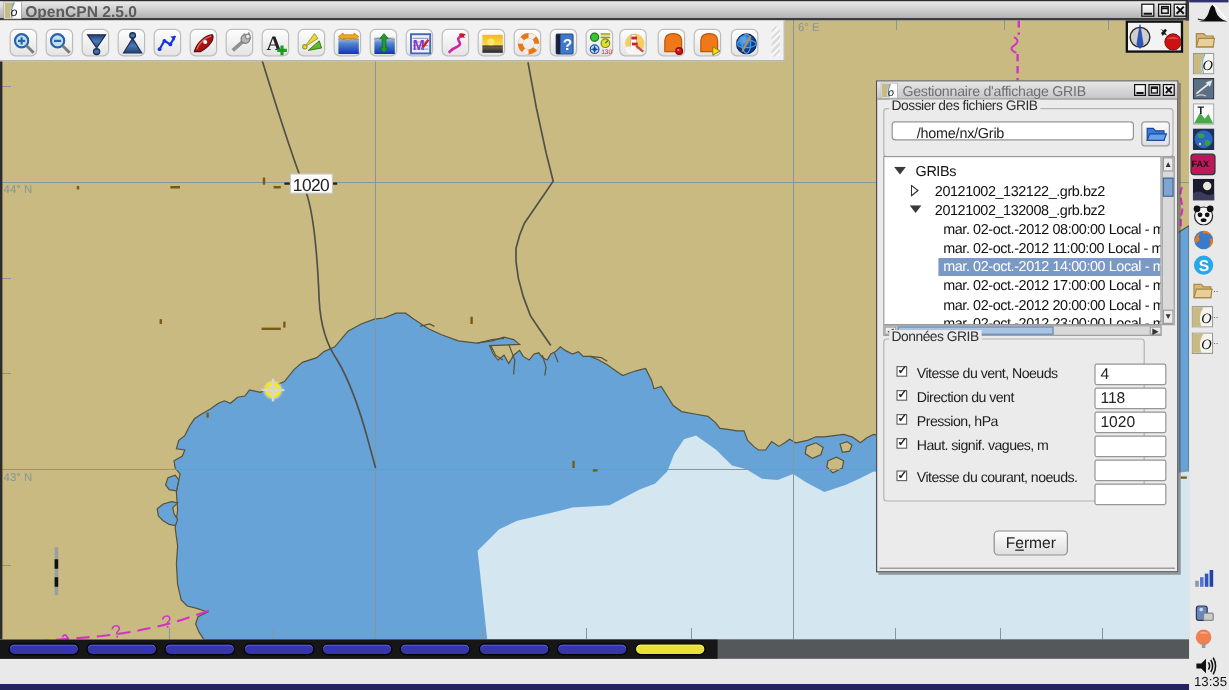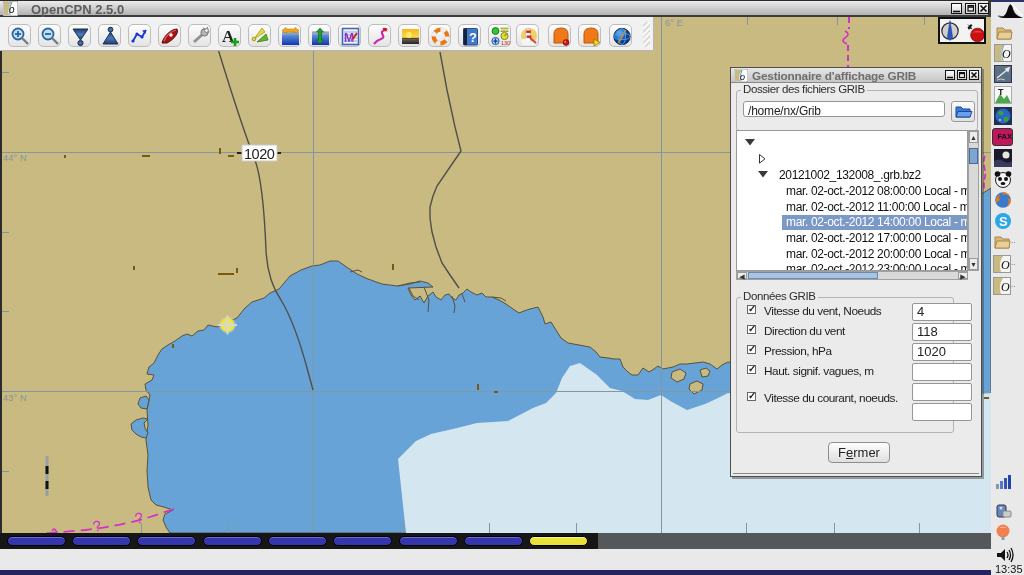--- a/index.html
+++ b/index.html
@@ -1,33 +1,33 @@
 <!DOCTYPE html>
 <html><head><meta charset="utf-8">
 <style>
 html,body{margin:0;padding:0}
 #root{position:relative;width:1024px;height:575px;overflow:hidden;background:#e9e9e9;font-family:"Liberation Sans",sans-serif;}
 #root *{box-sizing:border-box}
 .abs{position:absolute}
 
 #titlebar{left:0;top:0;width:991px;height:17px;background:linear-gradient(#ebebeb,#cccccc 55%,#b2b2b2);border-top:1px solid #2a2a2a;border-bottom:2px solid #3c3c3c;border-right:3px solid #3c3c3c}
-#titlebar .ttext{position:absolute;left:31px;top:1px;font-size:13px;font-weight:bold;color:#5c5c5c;letter-spacing:0px;}
+#titlebar .ttext{position:absolute;left:21px;top:1px;font-size:13px;font-weight:bold;color:#5c5c5c;letter-spacing:0px;}
 .wbtn{position:absolute;top:2px;width:11px;height:11px;background:linear-gradient(#fdfdfd,#d8d8d8);border:1px solid #111;color:#111;font-size:8px;font-weight:bold;text-align:center;line-height:9px;}
 
 #toolbar{left:0;top:17px;width:654px;height:34px;background:#f1f1f1;border-right:1px solid #b5b5b5;border-bottom:1px solid #b5b5b5;}
 .tbtn{position:absolute;top:7px;width:23px;height:23px;border:1px solid #bdbdbd;border-radius:5px;background:linear-gradient(#fdfdfd,#e4e4e4);}
 .tbtn svg{position:absolute;left:1px;top:1px}
 
 #dlg{left:730px;top:67px;width:252px;height:410px;background:#ebebeb;border:1px solid #4e4e4e;box-shadow:2px 2px 0 rgba(60,60,60,0.45);}
 #dlgtitle{position:absolute;left:0;top:0;width:100%;height:15px;background:linear-gradient(#e7e7e7,#c6c6c6);border-bottom:1px solid #8a8a8a;}
-#dlgtitle .dtext{position:absolute;left:21px;top:1px;font-size:11.8px;font-weight:bold;color:#6e6e6e;letter-spacing:-0.2px}
+#dlgtitle .dtext{position:absolute;left:21px;top:1px;font-size:11.8px;font-weight:normal;color:#6e6e6e;letter-spacing:-0.2px}
 .dbtn{position:absolute;top:2px;width:10px;height:10px;background:linear-gradient(#fbfbfb,#dadada);border:1px solid #111;color:#111;font-size:8px;font-weight:bold;text-align:center;line-height:8px;}
 .grp{position:absolute;border:1px solid #b3b3b3;border-radius:3px;}
 .grplab{position:absolute;top:-8px;left:4px;background:#ebebeb;padding:0 2px;font-size:11.5px;letter-spacing:-0.4px;color:#2e2e2e}
-#folderinput{position:absolute;left:12px;top:33px;width:202px;height:16px;background:#fff;border:1px solid #969696;border-radius:3px;font-size:12px;letter-spacing:-0.2px;color:#222;padding:2px 4px;line-height:15px}
+#folderinput{position:absolute;left:12px;top:33px;width:202px;height:16px;background:#fff;border:1px solid #969696;border-radius:3px;font-size:12px;letter-spacing:-0.2px;color:#222;padding:2px 20px;line-height:15px}
 #folderbtn{position:absolute;left:220px;top:33px;width:24px;height:21px;border:1px solid #9a9a9a;border-radius:3px;background:linear-gradient(#fbfbfb,#e0e0e0);}
 #tree{position:absolute;left:5px;top:62px;width:232px;height:141px;background:#fff;border:1px solid #9a9a9a;font-size:12px;letter-spacing:-0.35px;color:#111;overflow:hidden}
 .trow{position:absolute;left:0;width:100%;height:15px;line-height:15px;white-space:nowrap}
 #vsb{position:absolute;left:237px;top:62px;width:11px;height:141px;background:#d9d9d9;border:1px solid #a0a0a0}
 #hsb{position:absolute;left:5px;top:203px;width:232px;height:9px;background:#d9d9d9;border:1px solid #a0a0a0}
 .sbtn{position:absolute;background:#ececec;border:1px solid #9a9a9a;font-size:7px;color:#333;text-align:center}
 .ckrow{position:absolute;left:10px;font-size:11.8px;letter-spacing:-0.45px;color:#1d1d1d}
 .ck{position:absolute;width:9px;height:9px;background:#fff;border:1px solid #666;}
 .ck:after{content:"✓";position:absolute;left:0px;top:-3px;font-size:10px;color:#222;font-weight:bold}
 .field{position:absolute;left:181px;width:60px;height:18px;background:#fff;border:1px solid #969696;border-radius:2px;font-size:13px;color:#222;padding:1px 4px;line-height:14px}
@@ -408,39 +408,41 @@
     <div id="tree">
       <svg style="position:absolute;left:8px;top:8px" width="10" height="7">
           <path d="M0,0 L10,0 L5,6.5 Z" fill="#3a3a3a"></path>
         </svg>
       <svg style="position:absolute;left:22px;top:23px" width="7" height="10">
           <path d="M0.5,0.5 L6,4.8 L0.5,9.2 Z" fill="#fff" stroke="#333" stroke-width="1"></path>
         </svg>
       <svg style="position:absolute;left:21px;top:40px" width="10" height="7">
           <path d="M0,0 L10,0 L5,6.5 Z" fill="#3a3a3a"></path>
         </svg>
+      <div class="trow" style="top:5px;padding-left:26px">GRIBs</div>
+      <div class="trow" style="top:21px;padding-left:42px">20121002_132122_.grb.bz2</div>
       <div class="trow" style="top:37px;padding-left:42px">20121002_132008_.grb.bz2</div>
       <div class="trow" style="top:53px;padding-left:49px">mar. 02-oct.-2012 08:00:00 Local - ma</div>
       <div class="trow" style="top:69px;padding-left:49px">mar. 02-oct.-2012 11:00:00 Local - ma</div>
       <div class="trow" style="top:84px;padding-left:4px;background:#7b99c7;color:#fff;left:45px;width:300px">mar. 02-oct.-2012 14:00:00 Local - ma</div>
       <div class="trow" style="top:100px;padding-left:49px">mar. 02-oct.-2012 17:00:00 Local - ma</div>
       <div class="trow" style="top:116px;padding-left:49px">mar. 02-oct.-2012 20:00:00 Local - ma</div>
       <div class="trow" style="top:131px;padding-left:49px">mar. 02-oct.-2012 23:00:00 Local - ma</div>
     </div>
     <div id="vsb">
       <div class="sbtn" style="left:0;top:0;width:9px;height:12px;line-height:12px">▲</div>
       <div style="position:absolute;left:0px;top:17px;width:9px;height:16px;background:#7fa5d2;border:1px solid #4a6a96"></div>
       <div class="sbtn" style="left:0;top:127px;width:9px;height:12px;line-height:12px">▼</div>
     </div>
     <div id="hsb">
       <div class="sbtn" style="left:0;top:0;width:10px;height:7px;line-height:7px">◀</div>
       <div style="position:absolute;left:11px;top:0px;width:130px;height:7px;background:#a9c3e2;border:1px solid #6a8ab0"></div>
       <div class="sbtn" style="left:221px;top:0;width:10px;height:7px;line-height:7px">▶</div>
     </div>
-    <div class="grp" style="left:5px;top:229px;width:218px;height:136px">
+    <div class="grp" style="left:5px;top:214px;width:218px;height:136px">
       <div class="grplab">Données GRIB</div>
     </div>
     <div class="ckrow" style="top:236px"><span class="ck" style="left:6px;top:1px"></span><span style="margin-left:23px">Vitesse du vent, Noeuds</span></div>
     <div class="ckrow" style="top:256px"><span class="ck" style="left:6px;top:1px"></span><span style="margin-left:23px">Direction du vent</span></div>
     <div class="ckrow" style="top:276px"><span class="ck" style="left:6px;top:1px"></span><span style="margin-left:23px">Pression, hPa</span></div>
     <div class="ckrow" style="top:296px"><span class="ck" style="left:6px;top:1px"></span><span style="margin-left:23px">Haut. signif. vagues, m</span></div>
     <div class="ckrow" style="top:323px"><span class="ck" style="left:6px;top:1px"></span><span style="margin-left:23px">Vitesse du courant, noeuds.</span></div>
     <div class="field" style="top:235px">4</div>
     <div class="field" style="top:255px">118</div>
     <div class="field" style="top:275px">1020</div>
@@ -488,21 +490,21 @@
         <rect x="0.5" y="0.5" width="17" height="17" fill="#f8f8f8" stroke="#aaa"></rect>
         <path d="M1,17 L6,8 L10,13 L13,9 L17,17 Z" fill="#4aa84a"></path>
         <text x="4" y="9" font-size="9" font-weight="bold" fill="#222">T</text>
       </svg>
     <svg class="sic" style="left:3px;top:105px">
         <rect x="0" y="0" width="18" height="18" fill="#203050"></rect>
         <circle cx="9" cy="9" r="7.5" fill="#2a66c8"></circle>
         <path d="M4,5 q3,-2 5,0 q2,2 -1,3 q-4,1 -4,-3 Z M10,10 q4,-1 5,2 q-2,4 -5,2 Z" fill="#3aa03a"></path>
         <circle cx="6" cy="13" r="1" fill="#e8d848"></circle>
       </svg>
-    <div class="sic" style="left:1px;top:126px;width:21px;height:18px;background:#be185d;border:1.5px solid #333;border-radius:3px;font-size:7.5px;font-weight:bold;color:#111;text-align:right;line-height:15px">FAX</div>
+    <div class="sic" style="left:1px;top:126px;width:21px;height:18px;background:#be185d;border:1.5px solid #333;border-radius:3px;font-size:7.5px;font-weight:bold;color:#111;text-align:left;line-height:15px">FAX</div>
     <svg class="sic" style="left:3px;top:147px">
         <rect width="18" height="18" fill="#1a1a2e"></rect>
         <circle cx="12" cy="6" r="3.5" fill="#e8e8d8"></circle>
         <path d="M0,12 q5,-3 9,0 q5,3 9,0 l0,6 -18,0 Z" fill="#3a3a5a"></path>
       </svg>
     <svg class="sic" style="left:3px;top:168px">
         <circle cx="9" cy="10" r="7.5" fill="#f4f4f4" stroke="#222"></circle>
         <circle cx="3.5" cy="4" r="2.8" fill="#111"></circle>
         <circle cx="14.5" cy="4" r="2.8" fill="#111"></circle>
         <circle cx="6" cy="9" r="2" fill="#111"></circle>

